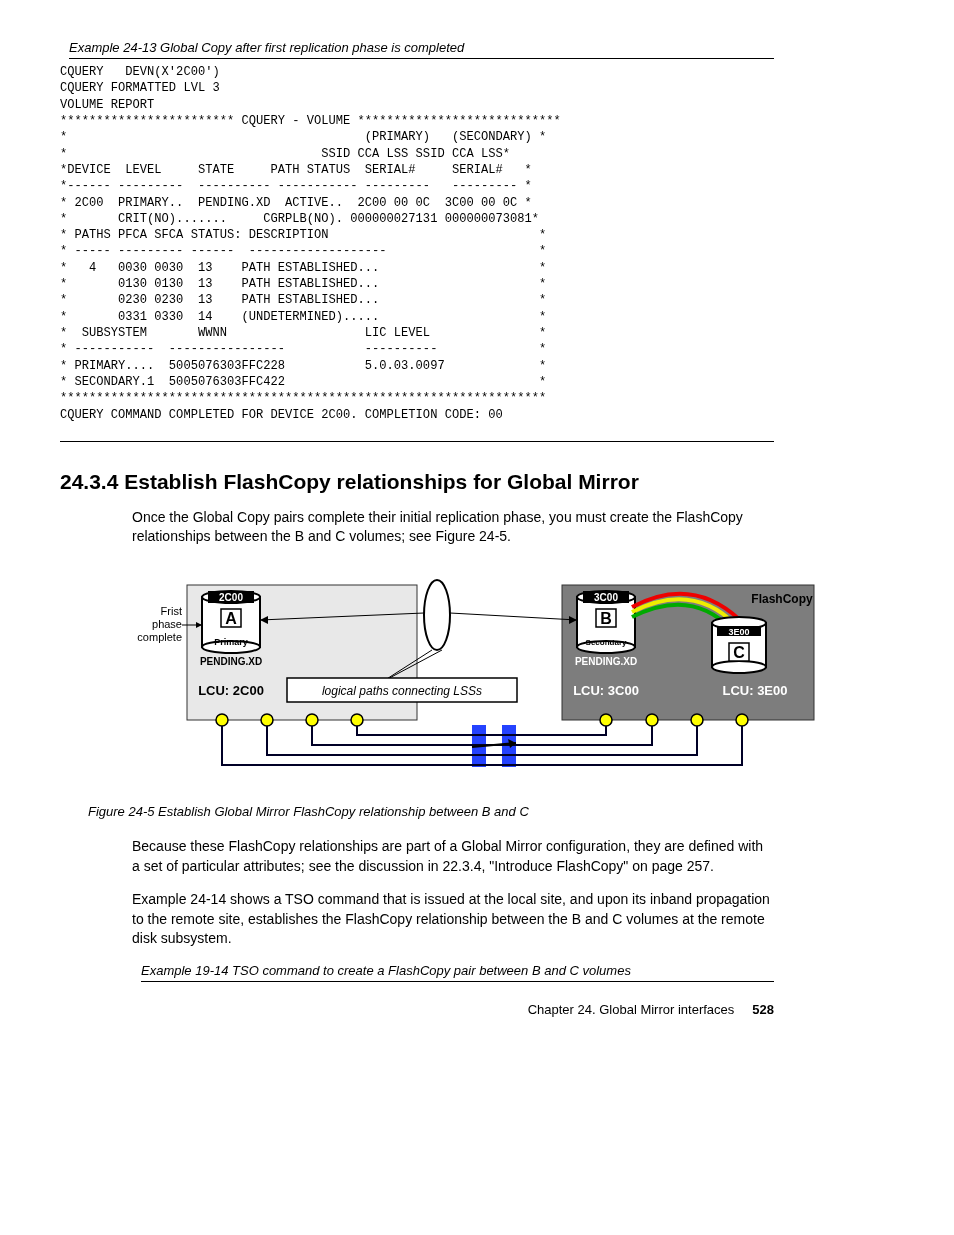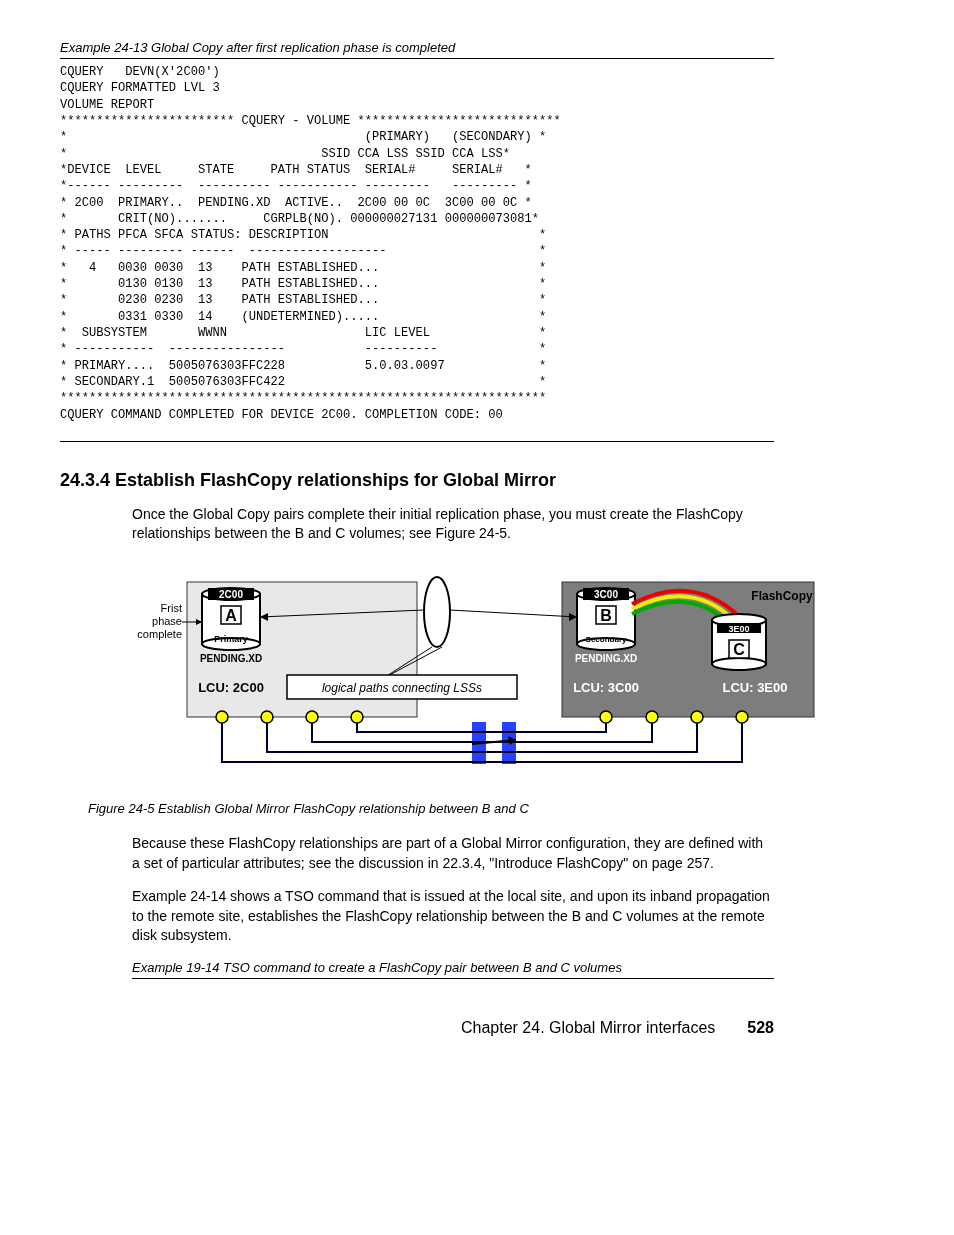--- a/index.html
+++ b/index.html
@@ -11,33 +11,34 @@
     background: #fff;
     width: 834px;
     box-sizing: border-box;
   }
   .example-caption {
     font-style: italic;
     font-size: 13px;
     border-bottom: 1.5px solid #000;
     padding-bottom: 3px;
     margin-bottom: 5px;
+    margin-left: 9px;
   }
   pre {
     font-family: "Courier New", monospace;
     font-size: 12.1px;
     line-height: 1.35;
     margin: 0;
     white-space: pre;
     border-bottom: 1.5px solid #000;
     padding-bottom: 18px;
   }
   h2 {
     font-weight: bold;
-    font-size: 18px;
+    font-size: 21px;
     margin-top: 28px;
     margin-bottom: 8px;
   }
   .body-text {
     margin-left: 72px;
     font-size: 14px;
     line-height: 1.4;
     margin-bottom: 14px;
   }
   .figure-wrap {
@@ -47,23 +48,23 @@
   }
   .figure-caption {
     font-style: italic;
     font-size: 13px;
     margin-left: 28px;
     margin-bottom: 18px;
   }
   .footer {
     display: flex;
     justify-content: flex-end;
-    font-size: 16px;
-    margin-top: 40px;
-    gap: 32px;
+    font-size: 13px;
+    margin-top: 20px;
+    gap: 18px;
   }
   .footer .pn { font-weight: bold; }
   svg text { font-family: Arial, Helvetica, sans-serif; }
 </style>
 </head>
 <body>
 
 <div class="example-caption">Example 24-13   Global Copy after first replication phase is completed</div>
 <pre>CQUERY   DEVN(X'2C00')
 CQUERY FORMATTED LVL 3

